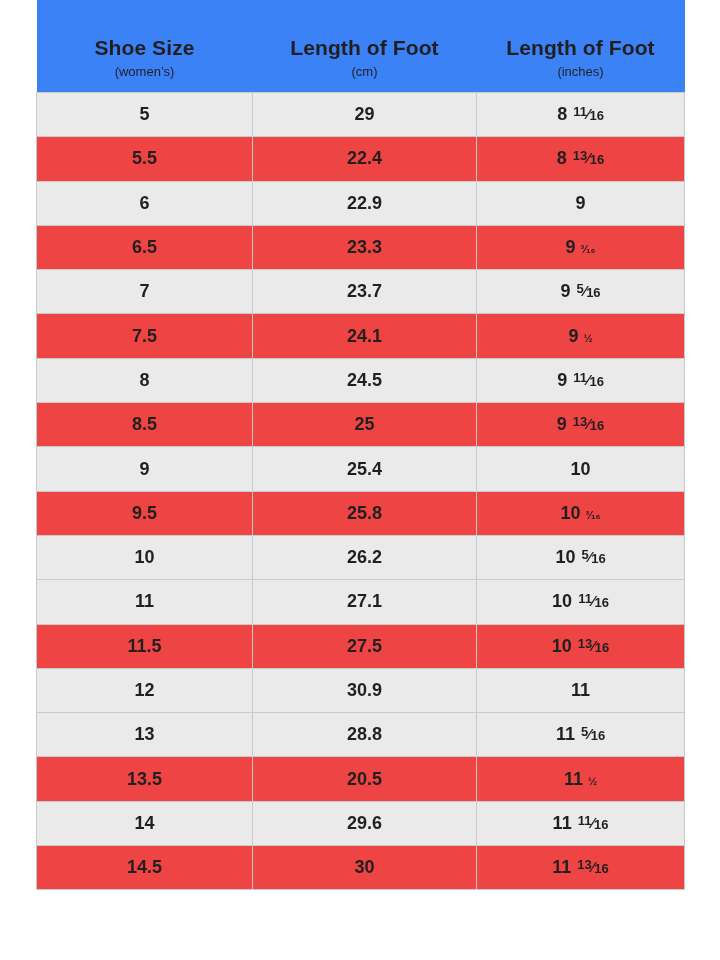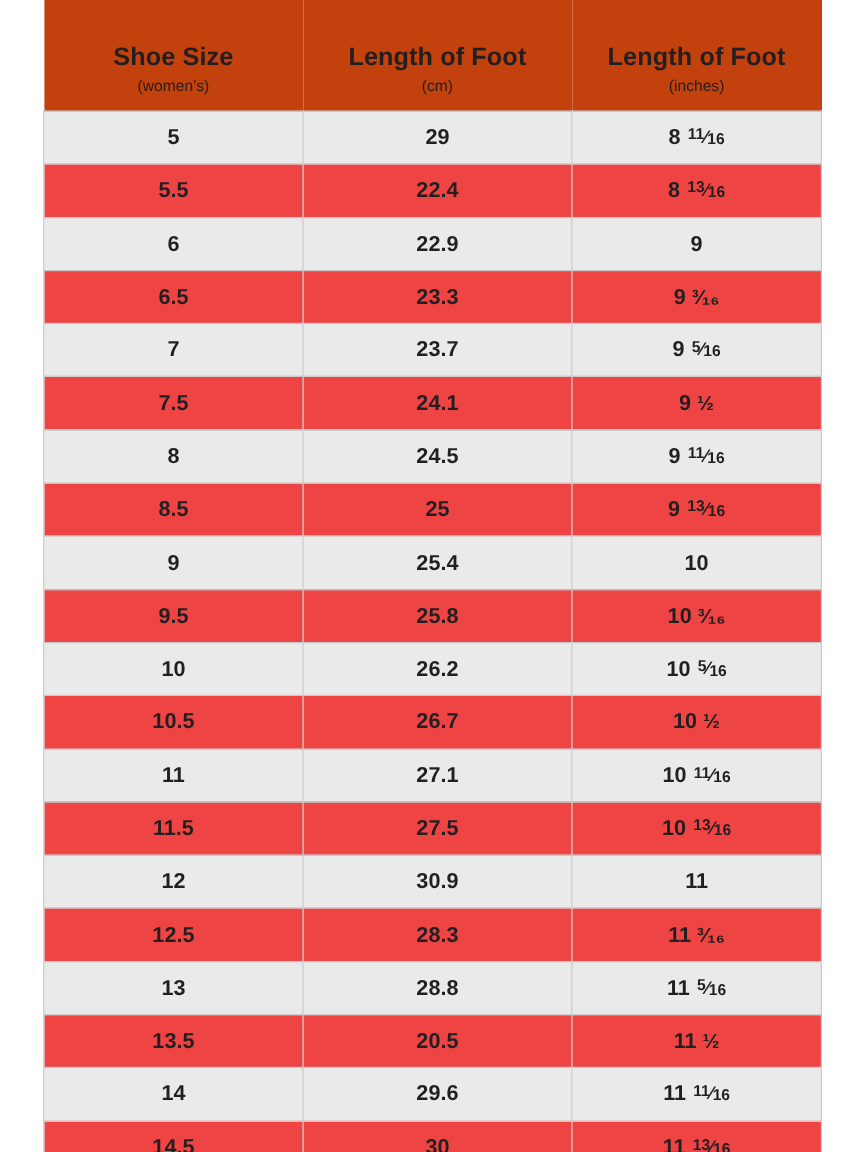--- a/index.html
+++ b/index.html
@@ -24,21 +24,21 @@
     width: 648px;
     border-collapse: collapse;
     table-layout: fixed;
   }
   table.size-table col.c0 { width: 216px; }
   table.size-table col.c1 { width: 224px; }
   table.size-table col.c2 { width: 208px; }
 
   thead th {
     border: none;
-    background: #c2410c;
+    background: #3b82f6;
     padding: 0;
     vertical-align: bottom;
     height: 92px;
   }
   .head-wrap {
     display: flex;
     flex-direction: column;
     align-items: center;
     justify-content: flex-end;
     height: 100%;
@@ -89,21 +89,21 @@
   .frac sub {
     font-size: 13px;
     vertical-align: baseline;
     position: relative;
     bottom: -1px;
   }
   .slash {
     font-size: 15px;
   }
   .simple-frac {
-    font-size: 17px;
+    font-size: 11px;
   }
 </style>
 </head>
 <body>
 
 <div class="sheet">
   <table class="size-table">
     <colgroup>
       <col class="c0">
         <col class="c1">
@@ -180,45 +180,35 @@
         <tr class="even">
           <td>9.5</td>
           <td>25.8</td>
           <td>10 <span class="simple-frac">³⁄₁₆</span></td>
         </tr>
         <tr class="odd">
           <td>10</td>
           <td>26.2</td>
           <td>10 <span class="frac"><sup>5</sup><span class="slash">⁄</span><sub>16</sub></span></td>
         </tr>
-        <tr class="even">
-          <td>10.5</td>
-          <td>26.7</td>
-          <td>10 <span class="simple-frac">½</span></td>
-        </tr>
         <tr class="odd">
           <td>11</td>
           <td>27.1</td>
           <td>10 <span class="frac"><sup>11</sup><span class="slash">⁄</span><sub>16</sub></span></td>
         </tr>
         <tr class="even">
           <td>11.5</td>
           <td>27.5</td>
           <td>10 <span class="frac"><sup>13</sup><span class="slash">⁄</span><sub>16</sub></span></td>
         </tr>
         <tr class="odd">
           <td>12</td>
           <td>30.9</td>
           <td>11</td>
         </tr>
-        <tr class="even">
-          <td>12.5</td>
-          <td>28.3</td>
-          <td>11 <span class="simple-frac">³⁄₁₆</span></td>
-        </tr>
         <tr class="odd">
           <td>13</td>
           <td>28.8</td>
           <td>11 <span class="frac"><sup>5</sup><span class="slash">⁄</span><sub>16</sub></span></td>
         </tr>
         <tr class="even">
           <td>13.5</td>
           <td>20.5</td>
           <td>11 <span class="simple-frac">½</span></td>
         </tr>

